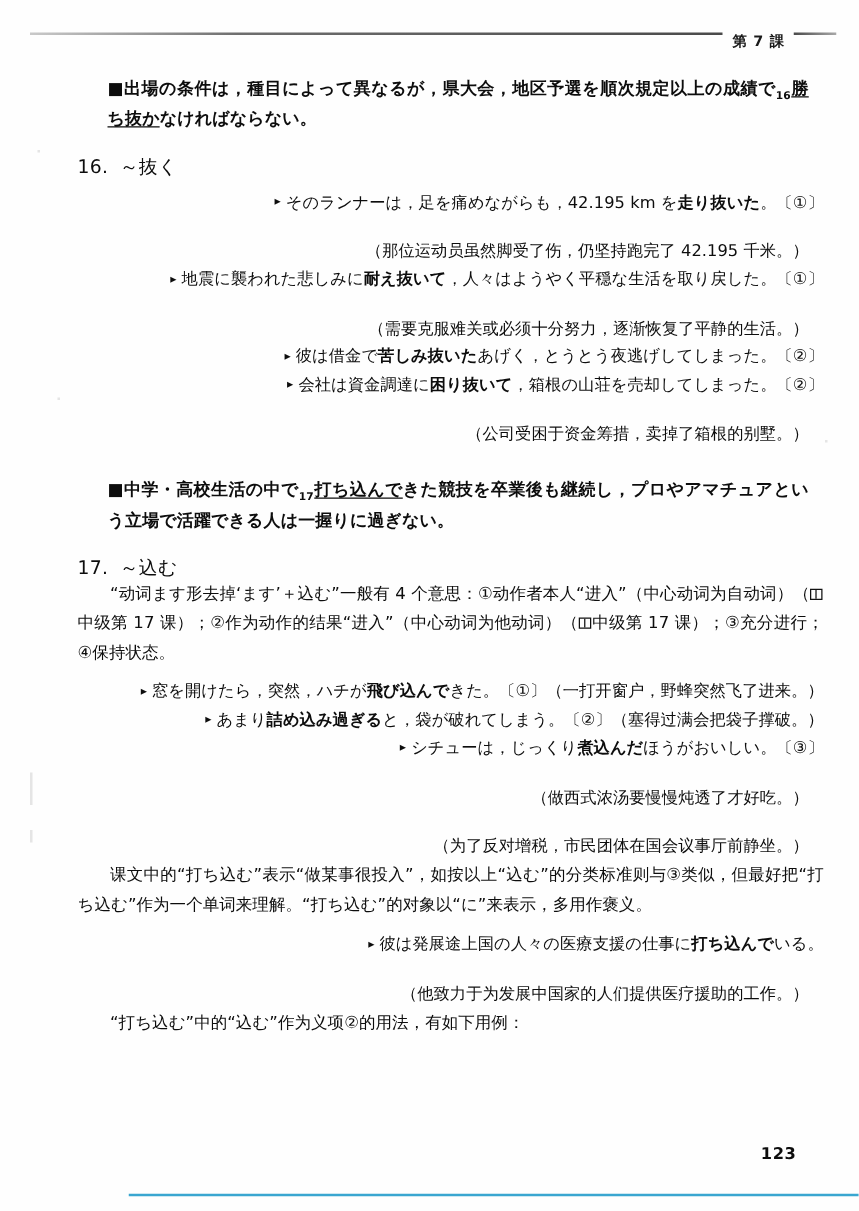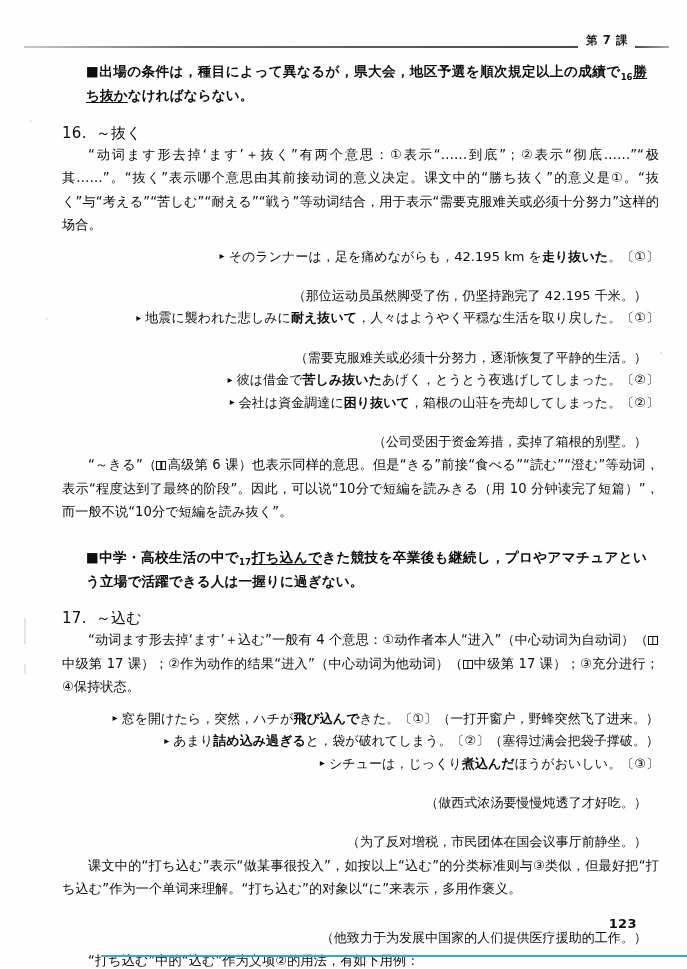--- a/index.html
+++ b/index.html
@@ -25,21 +25,21 @@
   }
 
   
   .runhead {
     position: absolute;
     top: 26px;
     left: 24px;
     right: 18px;
     height: 22px;
     display: flex;
-    align-items: flex-end;
+    align-items: flex-start;
   }
   .runhead .rule-long {
     flex: 1 1 auto;
     height: 2px;
     background: linear-gradient(to right, #c9c9c9 0%, #6e6e6e 30%, #4a4a4a 100%);
   }
   .runhead .rule-short {
     width: 34px;
     height: 2px;
     background: linear-gradient(to right, #4a4a4a 0%, #a8a8a8 100%);
@@ -202,36 +202,34 @@
   <div class="speck" style="left:660px; top:352px; width:2px;  height:2px;"></div>
 
   <div class="content">
 
     <p class="passage"><span>■</span><span>出場の条件は，種目によって異なるが，県大会，地区予選を順次規定以上の成績で</span><span class="mark">16</span><span class="uline">勝ち抜か</span><span>なければならない。</span></p>
 
     <div class="spacer-md"></div>
 
     <p class="gheading"><span class="num">16.</span><span>～抜く</span></p>
 
-    <p class="explain">“动词ます形去掉‘ます’＋抜く”有两个意思：①表示“……到底”；②表示“彻底……”“极其……”。“抜く”表示哪个意思由其前接动词的意义决定。课文中的“勝ち抜く”的意义是①。“抜く”与“考える”“苦しむ”“耐える”“戦う”等动词结合，用于表示“需要克服难关或必须十分努力”这样的场合。</p>
 
     <div class="spacer-sm"></div>
 
     <p class="example"><span class="bullet">▸</span><span>そのランナーは，足を痛めながらも，42.195 km を</span><b class="kw">走り抜いた</b><span>。〔①〕</span></p>
     <p class="gloss">（那位运动员虽然脚受了伤，仍坚持跑完了 42.195 千米。）</p>
 
     <p class="example"><span class="bullet">▸</span><span>地震に襲われた悲しみに</span><b class="kw">耐え抜いて</b><span>，人々はようやく平穏な生活を取り戻した。〔①〕</span></p>
     <p class="gloss">（需要克服难关或必须十分努力，逐渐恢复了平静的生活。）</p>
 
     <p class="example"><span class="bullet">▸</span><span>彼は借金で</span><b class="kw">苦しみ抜いた</b><span>あげく，とうとう夜逃げしてしまった。〔②〕</span></p>
 
     <p class="example"><span class="bullet">▸</span><span>会社は資金調達に</span><b class="kw">困り抜いて</b><span>，箱根の山荘を売却してしまった。〔②〕</span></p>
     <p class="gloss">（公司受困于资金筹措，卖掉了箱根的别墅。）</p>
 
-    <p class="explain"><span>“～きる”（</span><span class="bookicon"></span><span>高级第 6 课）也表示同样的意思。但是“きる”前接“食べる”“読む”“澄む”等动词，表示“程度达到了最终的阶段”。因此，可以说“10分で短編を読みきる（用 10 分钟读完了短篇）”，而一般不说“10分で短編を読み抜く”。</span></p>
 
     <div class="spacer-lg"></div>
 
     <p class="passage passage-2"><span>■</span><span>中学・高校生活の中で</span><span class="mark">17</span><span class="uline">打ち込んで</span><span>きた競技を卒業後も継続し，プロやアマチュアという立場で活躍できる人は一握りに過ぎない。</span></p>
 
     <div class="spacer-md"></div>
 
     <p class="gheading"><span class="num">17.</span><span>～込む</span></p>
 
     <p class="explain"><span>“动词ます形去掉‘ます’＋込む”一般有 4 个意思：①动作者本人“进入”（中心动词为自动词）（</span><span class="bookicon"></span><span>中级第 17 课）；②作为动作的结果“进入”（中心动词为他动词）（</span><span class="bookicon"></span><span>中级第 17 课）；③充分进行；④保持状态。</span></p>
@@ -244,20 +242,21 @@
 
     <p class="example"><span class="bullet">▸</span><span>シチューは，じっくり</span><b class="kw">煮込んだ</b><span>ほうがおいしい。〔③〕</span></p>
     <p class="gloss">（做西式浓汤要慢慢炖透了才好吃。）</p>
 
     <p class="gloss">（为了反对增税，市民团体在国会议事厅前静坐。）</p>
 
     <p class="explain">课文中的“打ち込む”表示“做某事很投入”，如按以上“込む”的分类标准则与③类似，但最好把“打ち込む”作为一个单词来理解。“打ち込む”的对象以“に”来表示，多用作褒义。</p>
 
     <div class="spacer-sm"></div>
 
+    <p class="example"><span class="bullet">▸</span><span>彼は発展途上国の人々の医療支援の仕事に</span><b class="kw">打ち込んで</b><span>いる。</span></p>
     <p class="gloss">（他致力于为发展中国家的人们提供医疗援助的工作。）</p>
 
     <p class="explain">“打ち込む”中的“込む”作为义项②的用法，有如下用例：</p>
 
   </div>
 
   <div class="folio">123</div>
 
   <div class="bottom-rule"></div>
 

